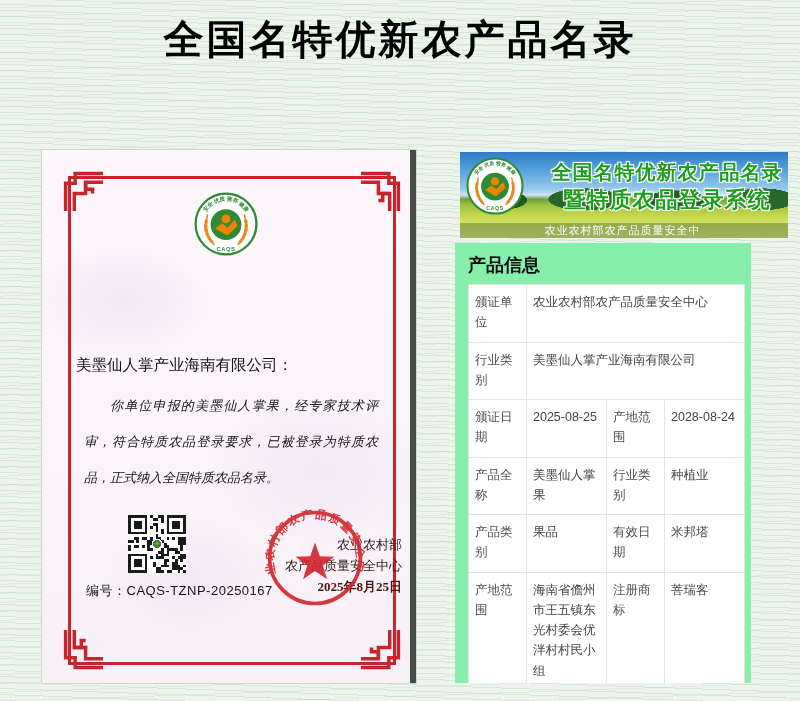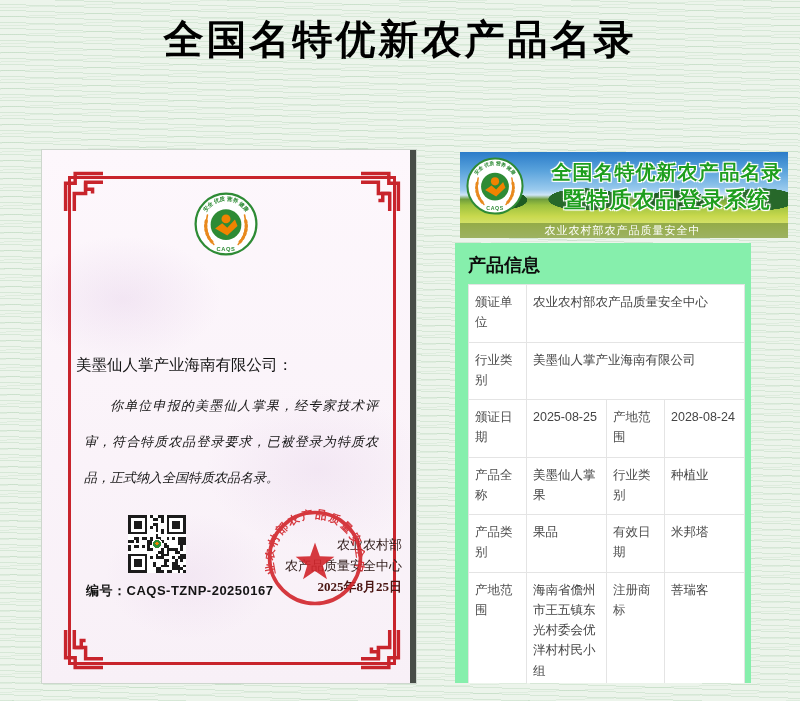--- a/index.html
+++ b/index.html
@@ -47,21 +47,21 @@
     position:absolute;top:205px;left:34px;
     font-family:"Liberation Serif",serif;font-size:15.5px;color:#141414;
   }
   .cert-body{
     position:absolute;top:238px;left:42px;width:294px;margin:0;
     font-family:"Liberation Serif",serif;font-size:13px;line-height:36px;
     color:#141414;text-indent:2em;text-align:justify;font-style:italic;
   }
   .qr{position:absolute;left:86px;top:365px;width:58px;height:58px;}
   .serial{
-    position:absolute;left:44px;top:432px;font-size:13px;font-weight:700;
+    position:absolute;left:44px;top:432px;font-size:13px;font-weight:400;
     color:#141414;letter-spacing:0.5px;
   }
   .printed{
     position:absolute;left:188px;top:384px;width:172px;text-align:right;
     font-family:"Liberation Serif",serif;font-size:13px;line-height:21px;color:#33201e;
   }
   .seal{position:absolute;left:223px;top:358px;width:100px;height:100px;opacity:0.9;}
   .validity{
     position:absolute;top:480px;left:0;width:100%;text-align:center;
     font-family:"Liberation Serif",serif;font-size:12.5px;color:#111;letter-spacing:1px;

